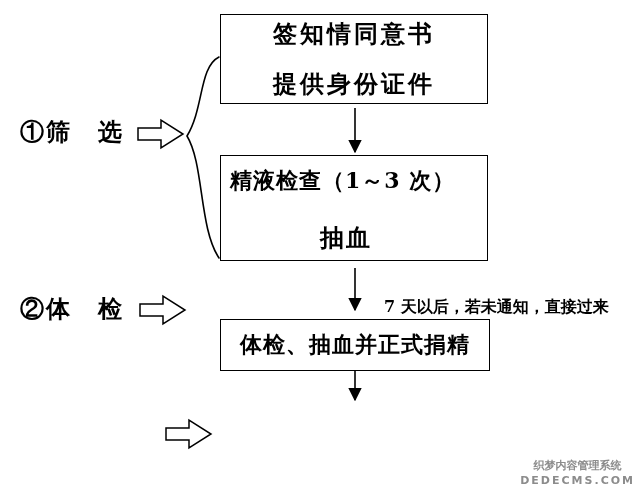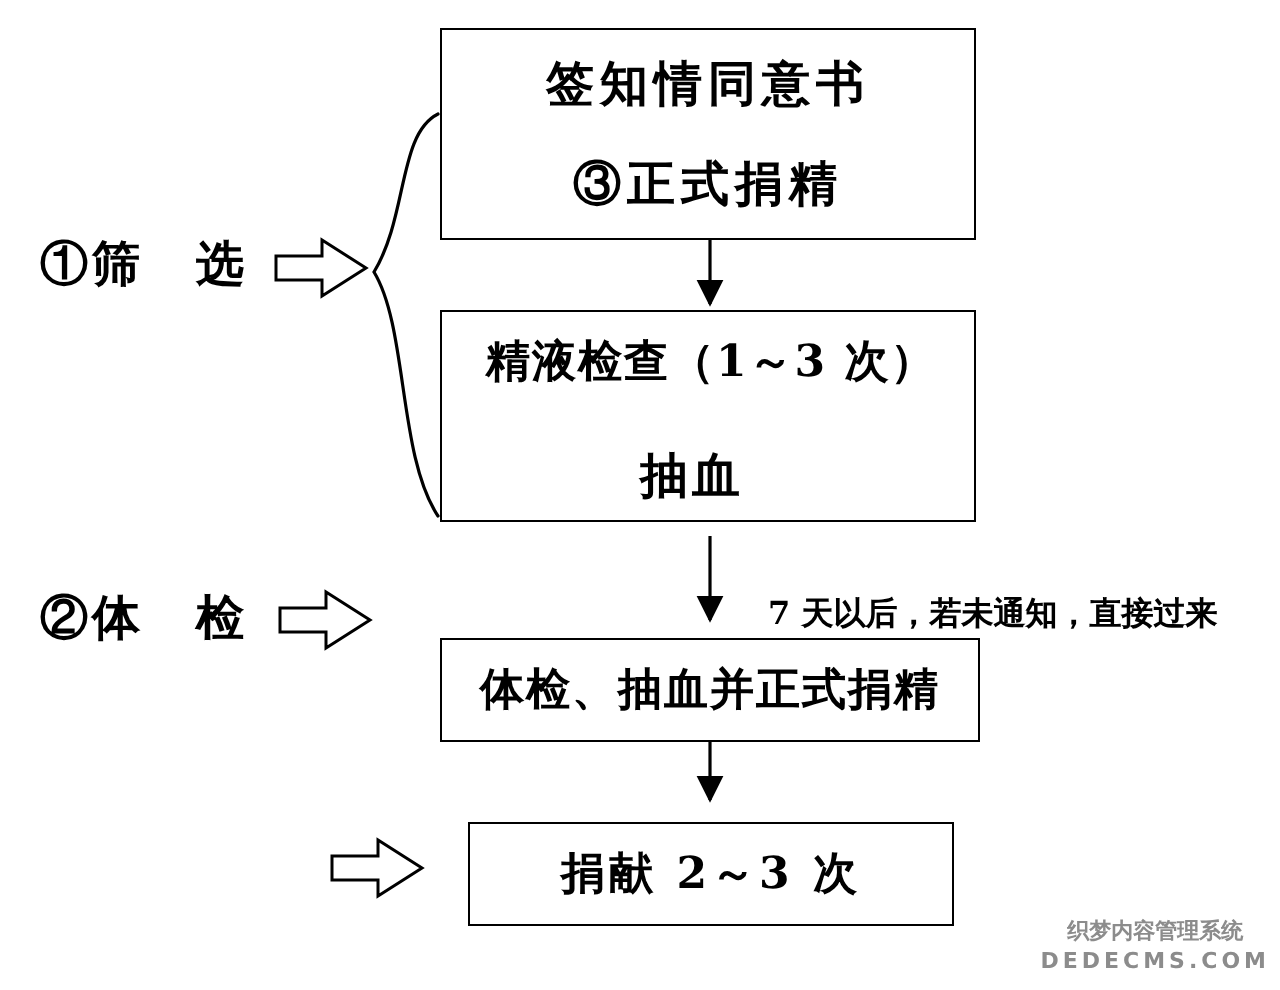--- a/index.html
+++ b/index.html
@@ -26,31 +26,31 @@
     position: absolute;
     border: 1.5px solid #000;
     background: #ffffff;
   }
   .box.center {
     display: flex;
     align-items: center;
     justify-content: center;
   }
   #box-consent {
-    left: 220px; top: 14px; width: 268px; height: 106px;
+    left: 220px; top: 14px; width: 268px; height: 90px;
     display: flex; flex-direction: column;
     align-items: center; justify-content: center;
     gap: 18px;
     font-size: 24px; letter-spacing: 3px;
   }
   #box-semen {
     left: 220px; top: 155px; width: 268px; height: 106px;
   }
   #semen-title {
-    position: absolute; left: 22px; top: 10px;
+    position: absolute; left: 9px; top: 10px;
     font-size: 22px; letter-spacing: 1px; white-space: nowrap;
   }
   #semen-note {
     position: absolute; left: 163px; top: 43px;
     font-size: 16px; white-space: nowrap;
   }
   #semen-sub {
     position: absolute; left: 99px; top: 66px;
     font-size: 24px; letter-spacing: 2px; white-space: nowrap;
   }
@@ -107,36 +107,33 @@
     <polygon transform="translate(138,117)" points="0,11 23,11 23,3 45,17 23,31 23,23 0,23" fill="#ffffff" stroke="#000" stroke-width="1.5"></polygon>
     <polygon transform="translate(140,293)" points="0,11 23,11 23,3 45,17 23,31 23,23 0,23" fill="#ffffff" stroke="#000" stroke-width="1.5"></polygon>
     <polygon transform="translate(166,417)" points="0,11 23,11 23,3 45,17 23,31 23,23 0,23" fill="#ffffff" stroke="#000" stroke-width="1.5"></polygon>
   </svg>
 
   <div class="step-label" id="step2-label">②体　检</div>
   <div class="step-label" id="step1-label">①筛　选</div>
 
   <div class="box" id="box-consent">
     <span>签知情同意书</span>
-    <span>③正式捐精</span>
+    <span>提供身份证件</span>
   </div>
 
   <div class="box" id="box-semen">
     <span id="semen-title">精液检查（1～3 次）</span>
     <span id="semen-sub">抽血</span>
   </div>
 
   <div id="note-7days">7 天以后，若未通知，直接过来</div>
 
   <div class="box center" id="box-checkup">
     <span>体检、抽血并正式捐精</span>
   </div>
 
-  <div class="box center" id="box-donation">
-    <span>捐献 2～3 次</span>
-  </div>
 
   <div id="watermark" style="color: rgb(140, 140, 140);">
     <div class="wm1">织梦内容管理系统</div>
     <div class="wm2">DEDECMS.COM</div>
   </div>
 
 </div>
 
 </body></html>

